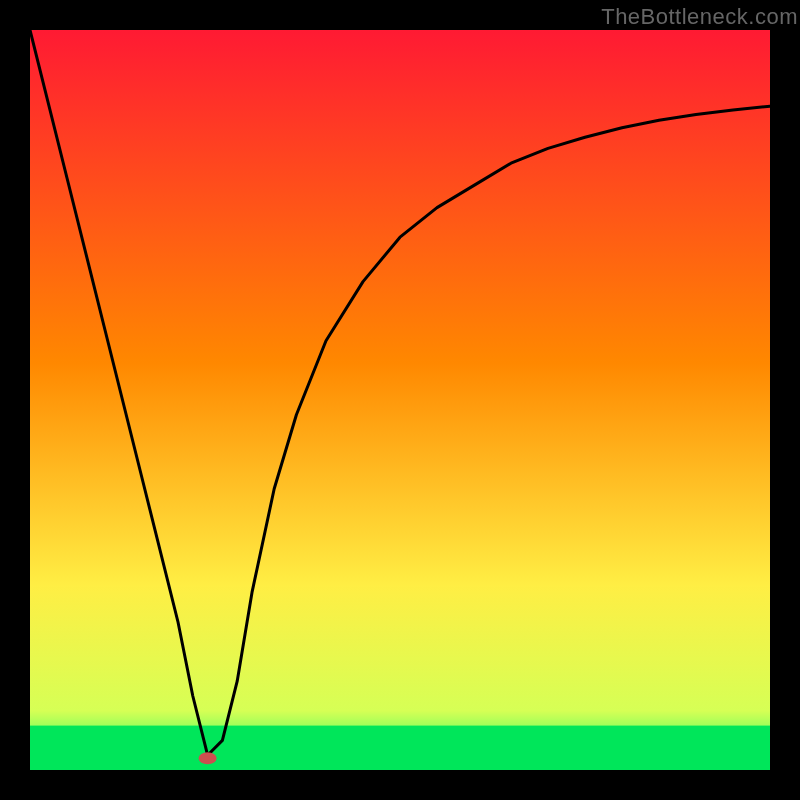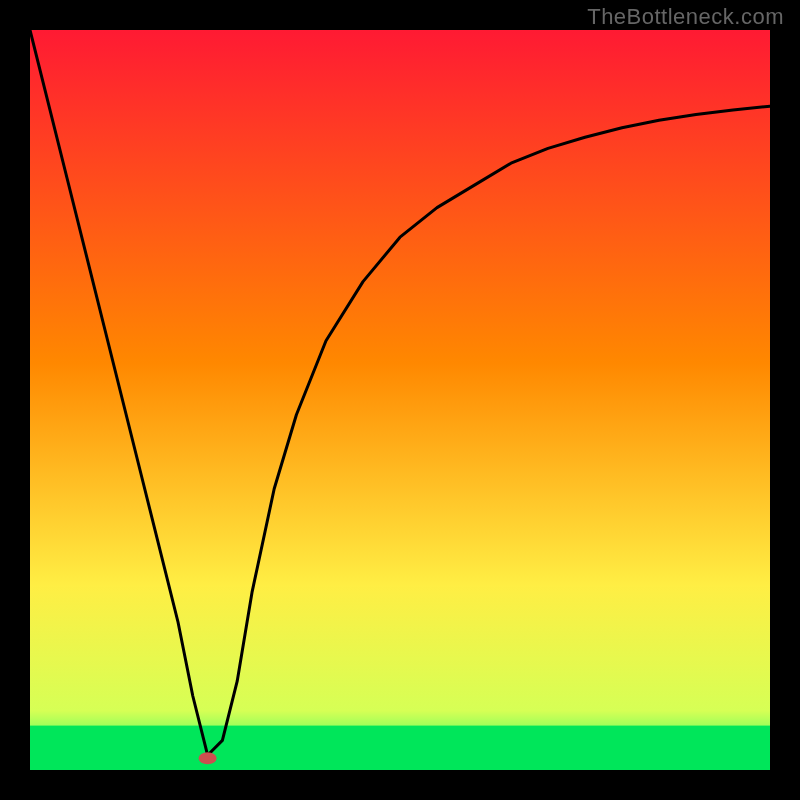--- a/index.html
+++ b/index.html
@@ -13,21 +13,21 @@
   }
   .frame {
     position: relative;
     width: 800px;
     height: 800px;
     background: #000;
   }
   .watermark {
     position: absolute;
     top: 4px;
-    right: 16px;
+    right: 2px;
     color: #666;
     font-size: 22px;
     letter-spacing: 0.5px;
     z-index: 5;
   }
   .plot {
     position: absolute;
     left: 30px;
     top: 30px;
     width: 740px;

